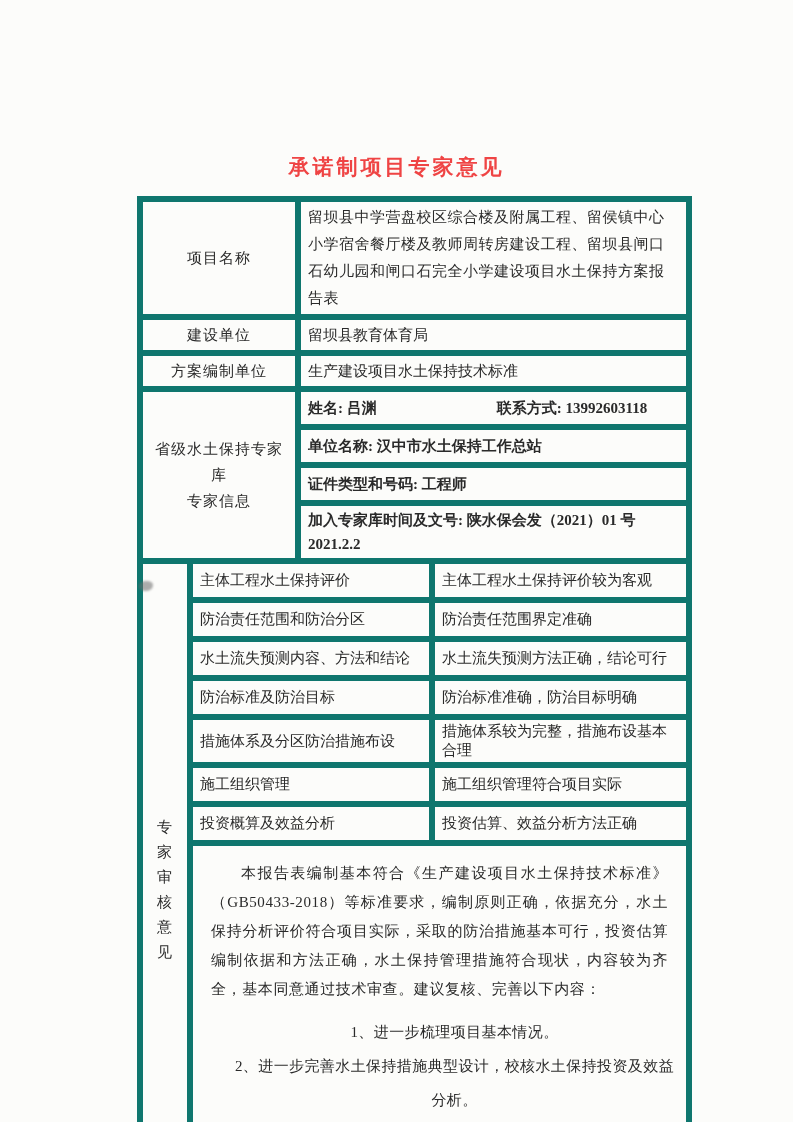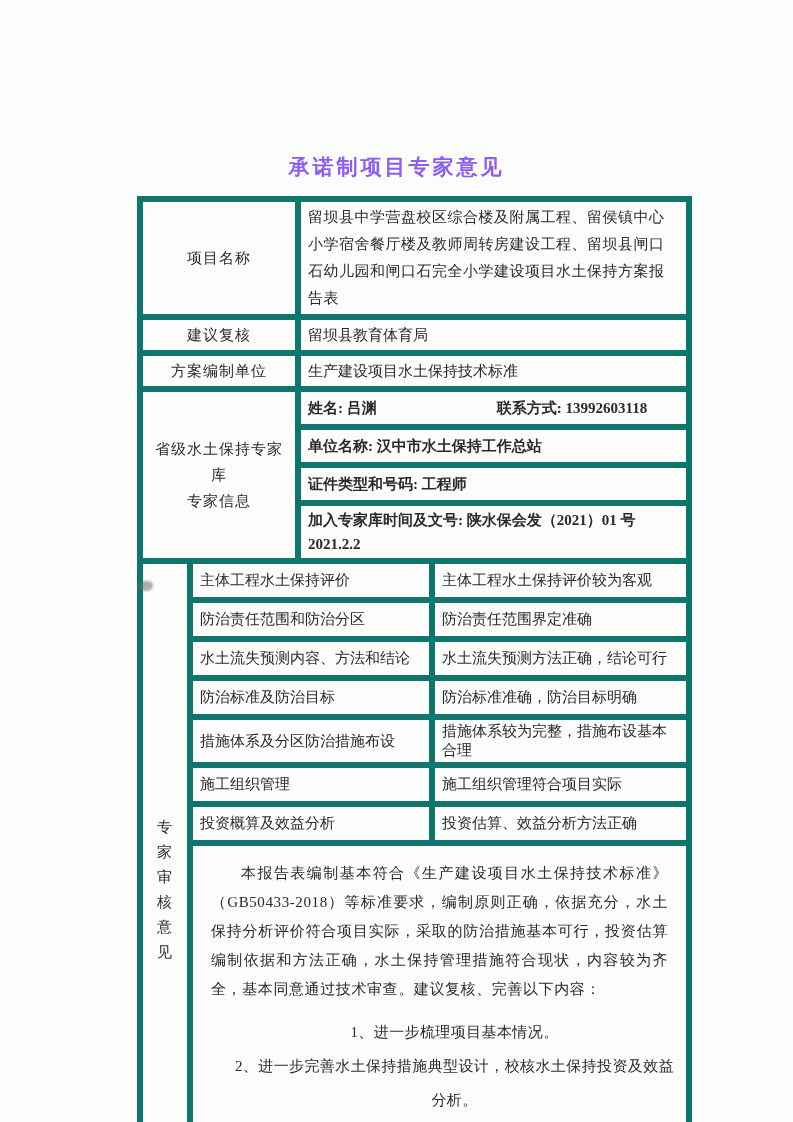--- a/index.html
+++ b/index.html
@@ -10,21 +10,21 @@
     background:#fcfcfa;
     font-family:"Liberation Serif","DejaVu Serif",serif;
     color:#262626;
     overflow:hidden;
     box-shadow:0 0 4px rgba(0,0,0,.2);
   }
   .doc-title{
     position:absolute;top:153px;left:0;width:100%;
     text-align:center;
     font-family:"Liberation Sans","DejaVu Sans",sans-serif;
-    font-size:21px;font-weight:bold;letter-spacing:3px;color:#8b5cf6;
+    font-size:21px;font-weight:bold;letter-spacing:3px;color:#ef4444;
   }
   table.doc-table{
     position:absolute;left:137px;top:196px;width:549px;
     border-collapse:collapse;table-layout:fixed;
   }
   .doc-table td{
     border:6px solid #0f766e;
     font-size:15px;color:#2a2a2a;
     padding:2px 7px;
     vertical-align:middle;
@@ -85,21 +85,21 @@
         <col style="width:257px">
     </colgroup>
 
     <tbody>
         <tr style="height:84px;">
       <td colspan="2" class="lbl">项目名称</td>
       <td colspan="2" class="val project-val">留坝县中学营盘校区综合楼及附属工程、留侯镇中心小学宿舍餐厅楼及教师周转房建设工程、留坝县闸口石幼儿园和闸口石完全小学建设项目水土保持方案报告表</td>
     </tr>
 
     <tr style="height:28px;">
-      <td colspan="2" class="lbl">建议复核</td>
+      <td colspan="2" class="lbl">建设单位</td>
       <td colspan="2" class="val">留坝县教育体育局</td>
     </tr>
 
     <tr style="height:28px;">
       <td colspan="2" class="lbl">方案编制单位</td>
       <td colspan="2" class="val">生产建设项目水土保持技术标准</td>
     </tr>
 
     <tr style="height:28px;">
       <td colspan="2" rowspan="4" class="lbl expert-lbl">

